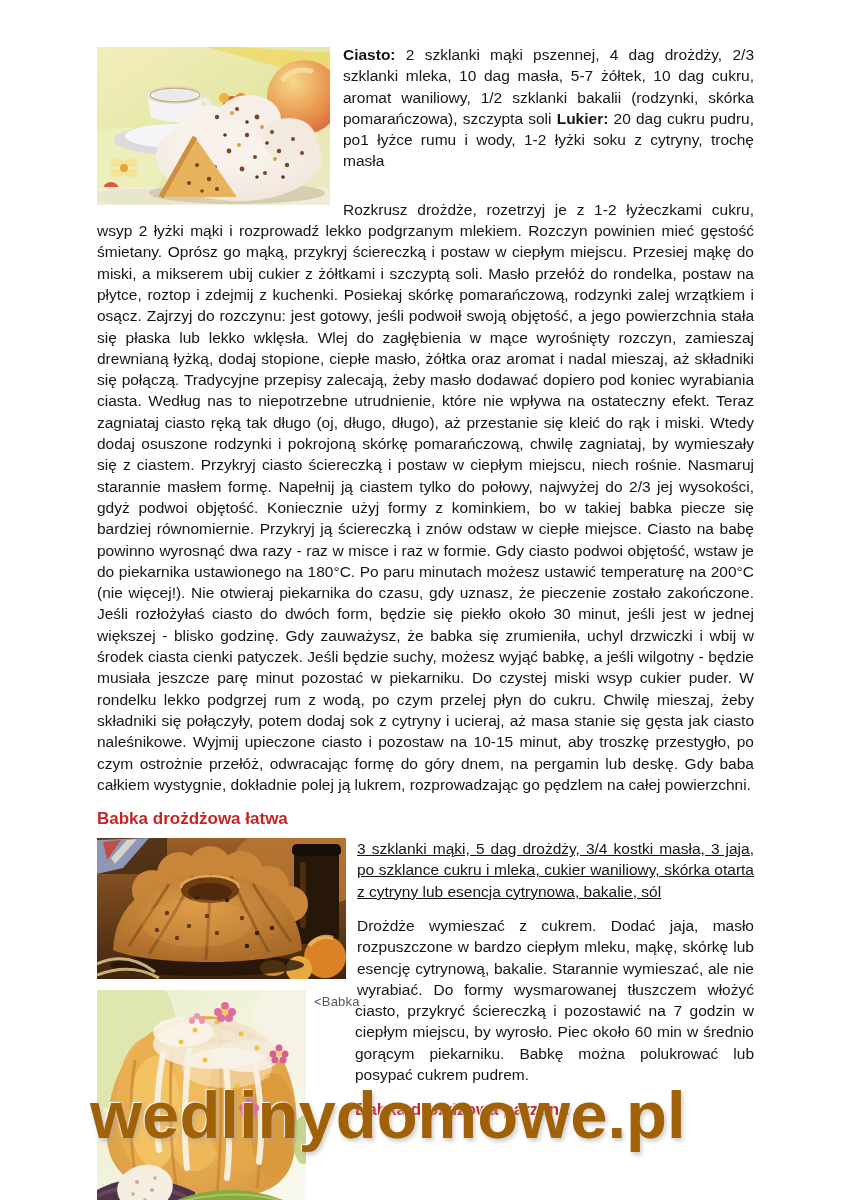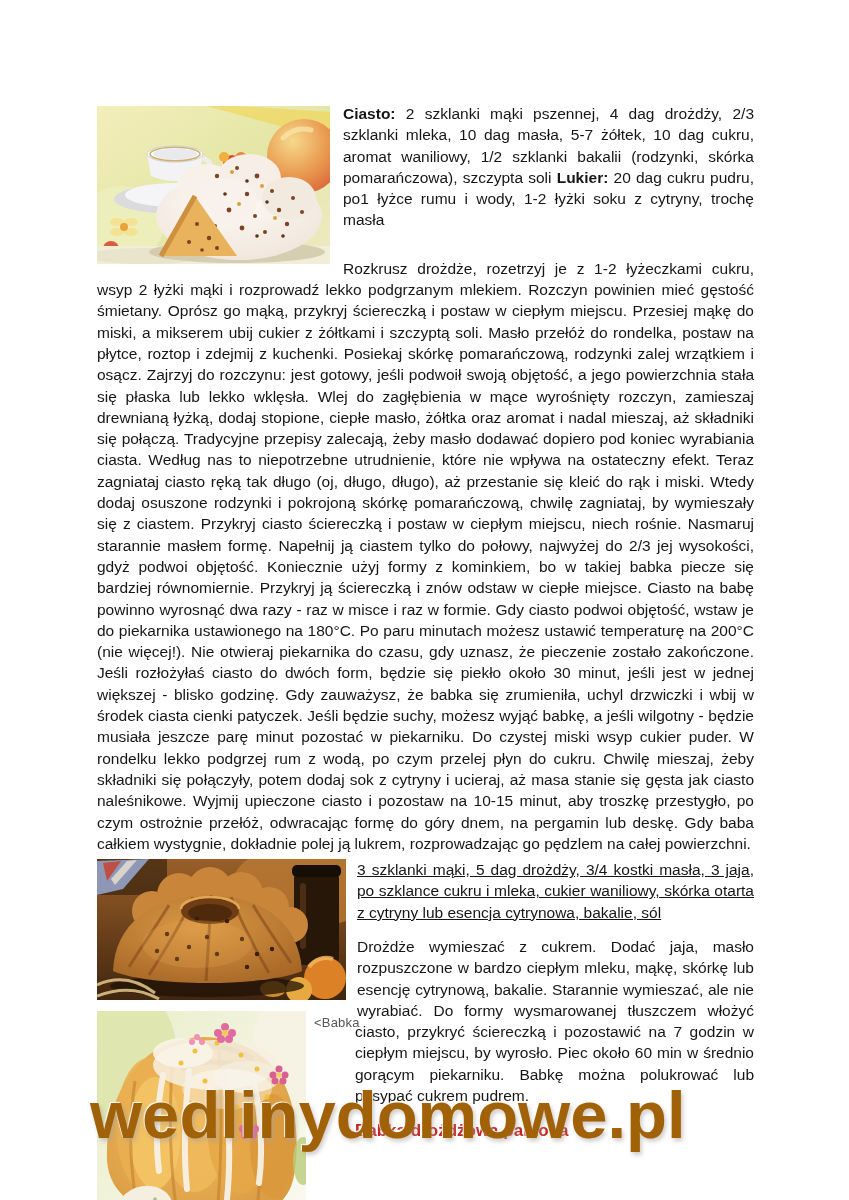--- a/index.html
+++ b/index.html
@@ -1,19 +1,19 @@
 <!DOCTYPE html>
 <html lang="pl"><head>
 <meta charset="utf-8">
 <style>
   html,body{margin:0;padding:0;background:#ffffff;}
   .page{
     position:relative; width:849px; height:1200px; overflow:hidden;
     background:#ffffff; box-sizing:border-box;
-    padding:103px 95px 0 97px;
+    padding:44px 95px 0 97px;
     font-family:"Liberation Sans","DejaVu Sans",sans-serif;
     color:#161616;
   }
   .body-text{
     font-size:15.5px; line-height:21.3px; text-align:justify; margin:0;
   }
   .sec{overflow:visible;}
   .photo{display:block;}
   .photo1{float:left; width:233px; height:158px; margin:3px 13px 5px 0;}
   .inst1{margin-top:27px;}
@@ -132,20 +132,21 @@
     </svg>
 
     <p class="body-text"><b>Ciasto:</b>
       <span>2 szklanki mąki pszennej, 4 dag drożdży, 2/3 szklanki mleka, 10 dag masła, 5-7 żółtek, 10 dag cukru, aromat waniliowy, 1/2 szklanki bakalii (rodzynki, skórka pomarańczowa), szczypta soli</span>
       <b>Lukier:</b>
       <span>20 dag cukru pudru, po1 łyżce rumu i wody, 1-2 łyżki soku z cytryny, trochę masła</span></p>
 
     <p class="body-text inst1">Rozkrusz drożdże, rozetrzyj je z 1-2 łyżeczkami cukru, wsyp 2 łyżki mąki i rozprowadź lekko podgrzanym mlekiem. Rozczyn powinien mieć gęstość śmietany. Oprósz go mąką, przykryj ściereczką i postaw w ciepłym miejscu. Przesiej mąkę do miski, a mikserem ubij cukier z żółtkami i szczyptą soli. Masło przełóż do rondelka, postaw na płytce, roztop i zdejmij z kuchenki. Posiekaj skórkę pomarańczową, rodzynki zalej wrzątkiem i osącz. Zajrzyj do rozczynu: jest gotowy, jeśli podwoił swoją objętość, a jego powierzchnia stała się płaska lub lekko wklęsła. Wlej do zagłębienia w mące wyrośnięty rozczyn, zamieszaj drewnianą łyżką, dodaj stopione, ciepłe masło, żółtka oraz aromat i nadal mieszaj, aż składniki się połączą. Tradycyjne przepisy zalecają, żeby masło dodawać dopiero pod koniec wyrabiania ciasta. Według nas to niepotrzebne utrudnienie, które nie wpływa na ostateczny efekt. Teraz zagniataj ciasto ręką tak długo (oj, długo, długo), aż przestanie się kleić do rąk i miski. Wtedy dodaj osuszone rodzynki i pokrojoną skórkę pomarańczową, chwilę zagniataj, by wymieszały się z ciastem. Przykryj ciasto ściereczką i postaw w ciepłym miejscu, niech rośnie. Nasmaruj starannie masłem formę. Napełnij ją ciastem tylko do połowy, najwyżej do 2/3 jej wysokości, gdyż podwoi objętość. Koniecznie użyj formy z kominkiem, bo w takiej babka piecze się bardziej równomiernie. Przykryj ją ściereczką i znów odstaw w ciepłe miejsce. Ciasto na babę powinno wyrosnąć dwa razy - raz w misce i raz w formie. Gdy ciasto podwoi objętość, wstaw je do piekarnika ustawionego na 180°C. Po paru minutach możesz ustawić temperaturę na 200°C (nie więcej!). Nie otwieraj piekarnika do czasu, gdy uznasz, że pieczenie zostało zakończone. Jeśli rozłożyłaś ciasto do dwóch form, będzie się piekło około 30 minut, jeśli jest w jednej większej - blisko godzinę. Gdy zauważysz, że babka się zrumieniła, uchyl drzwiczki i wbij w środek ciasta cienki patyczek. Jeśli będzie suchy, możesz wyjąć babkę, a jeśli wilgotny - będzie musiała jeszcze parę minut pozostać w piekarniku. Do czystej miski wsyp cukier puder. W rondelku lekko podgrzej rum z wodą, po czym przelej płyn do cukru. Chwilę mieszaj, żeby składniki się połączyły, potem dodaj sok z cytryny i ucieraj, aż masa stanie się gęsta jak ciasto naleśnikowe. Wyjmij upieczone ciasto i pozostaw na 10-15 minut, aby troszkę przestygło, po czym ostrożnie przełóż, odwracając formę do góry dnem, na pergamin lub deskę. Gdy baba całkiem wystygnie, dokładnie polej ją lukrem, rozprowadzając go pędzlem na całej powierzchni.</p>
   </section>
 
+  <h2 class="rh">Babka drożdżowa łatwa</h2>
 
   <section class="sec sec2">
     <svg class="photo photo2" viewBox="0 0 249 141" aria-hidden="true">
       <defs>
         <linearGradient id="p2bg" x1="0" y1="0" x2="0" y2="1">
           <stop offset="0" stop-color="#9a5f28"></stop>
             <stop offset="1" stop-color="#40250f"></stop>
         </linearGradient>
         <radialGradient id="p2cake" cx="0.45" cy="0.35" r="0.9">
           <stop offset="0" stop-color="#d99a46"></stop>

